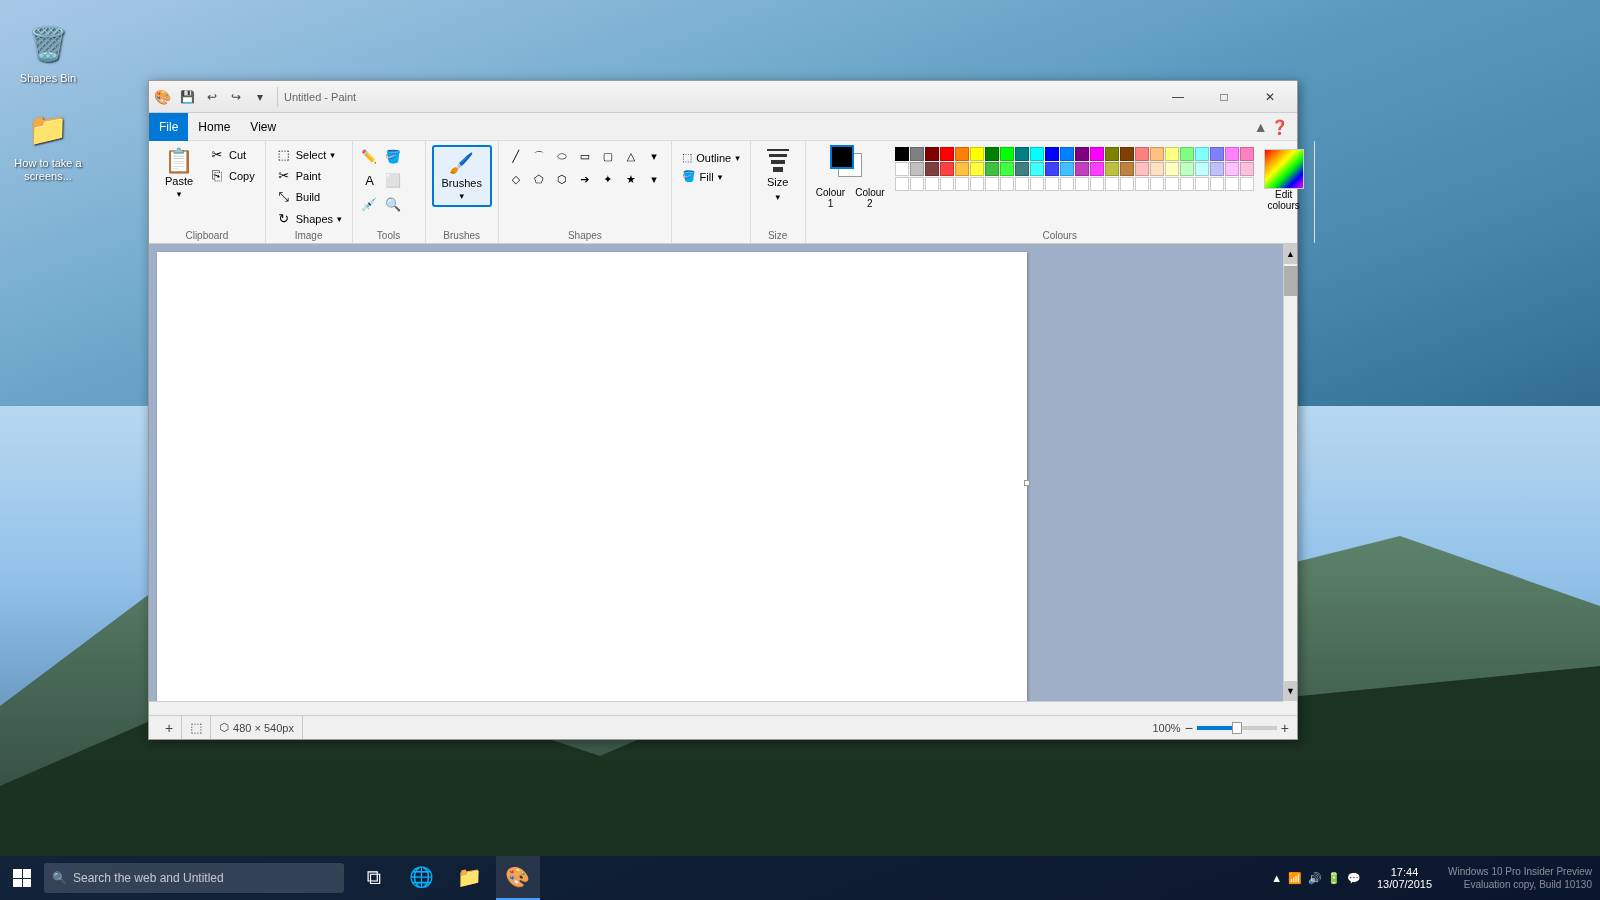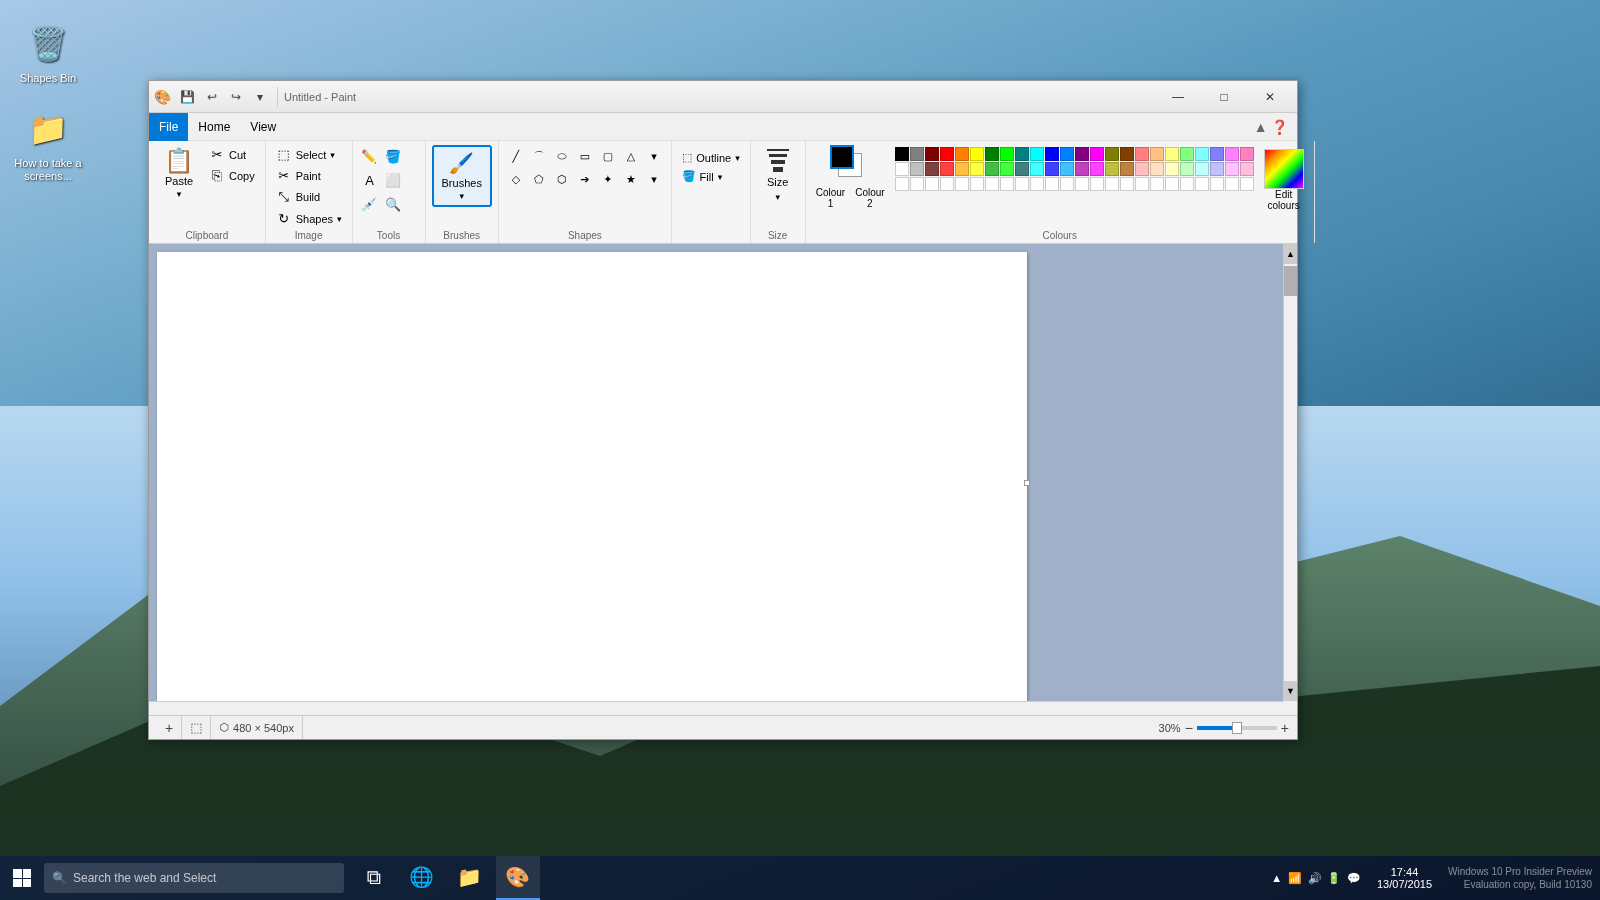--- a/index.html
+++ b/index.html
@@ -823,21 +823,21 @@
       <span style="font-size:14px;cursor:pointer;">+</span>
     </div>
     <div class="status-section">
       <span style="font-size:13px;">⬚</span>
     </div>
     <div class="status-section">
       <span style="font-size:11px;">⬡</span>
       <span>480 × 540px</span>
     </div>
     <div class="zoom-control">
-      <span>30%</span>
+      <span>100%</span>
       <span style="font-size:14px;cursor:pointer;">−</span>
       <div class="zoom-slider">
         <div class="zoom-slider-fill"></div>
         <div style="position:absolute;top:-4px;left:50%;width:10px;height:12px;background:#fff;border:1px solid #999;transform:translateX(-50%);"></div>
       </div>
       <span style="font-size:14px;cursor:pointer;">+</span>
     </div>
   </div>
 </div>
 
@@ -845,21 +845,21 @@
   <div class="taskbar-start">
     <div class="win10-logo">
       <div></div>
         <div></div>
         <div></div>
         <div></div>
     </div>
   </div>
   <div class="taskbar-search">
     <span>🔍</span>
-    <span>Search the web and Select</span>
+    <span>Search the web and Untitled</span>
   </div>
   <div class="taskbar-icons">
     <div class="taskbar-app-icon">⧉</div>
     <div class="taskbar-app-icon">🌐</div>
     <div class="taskbar-app-icon">📁</div>
     <div class="taskbar-app-icon active">🎨</div>
   </div>
   <div class="taskbar-right">
     <div class="taskbar-tray">
       <span>▲</span>

